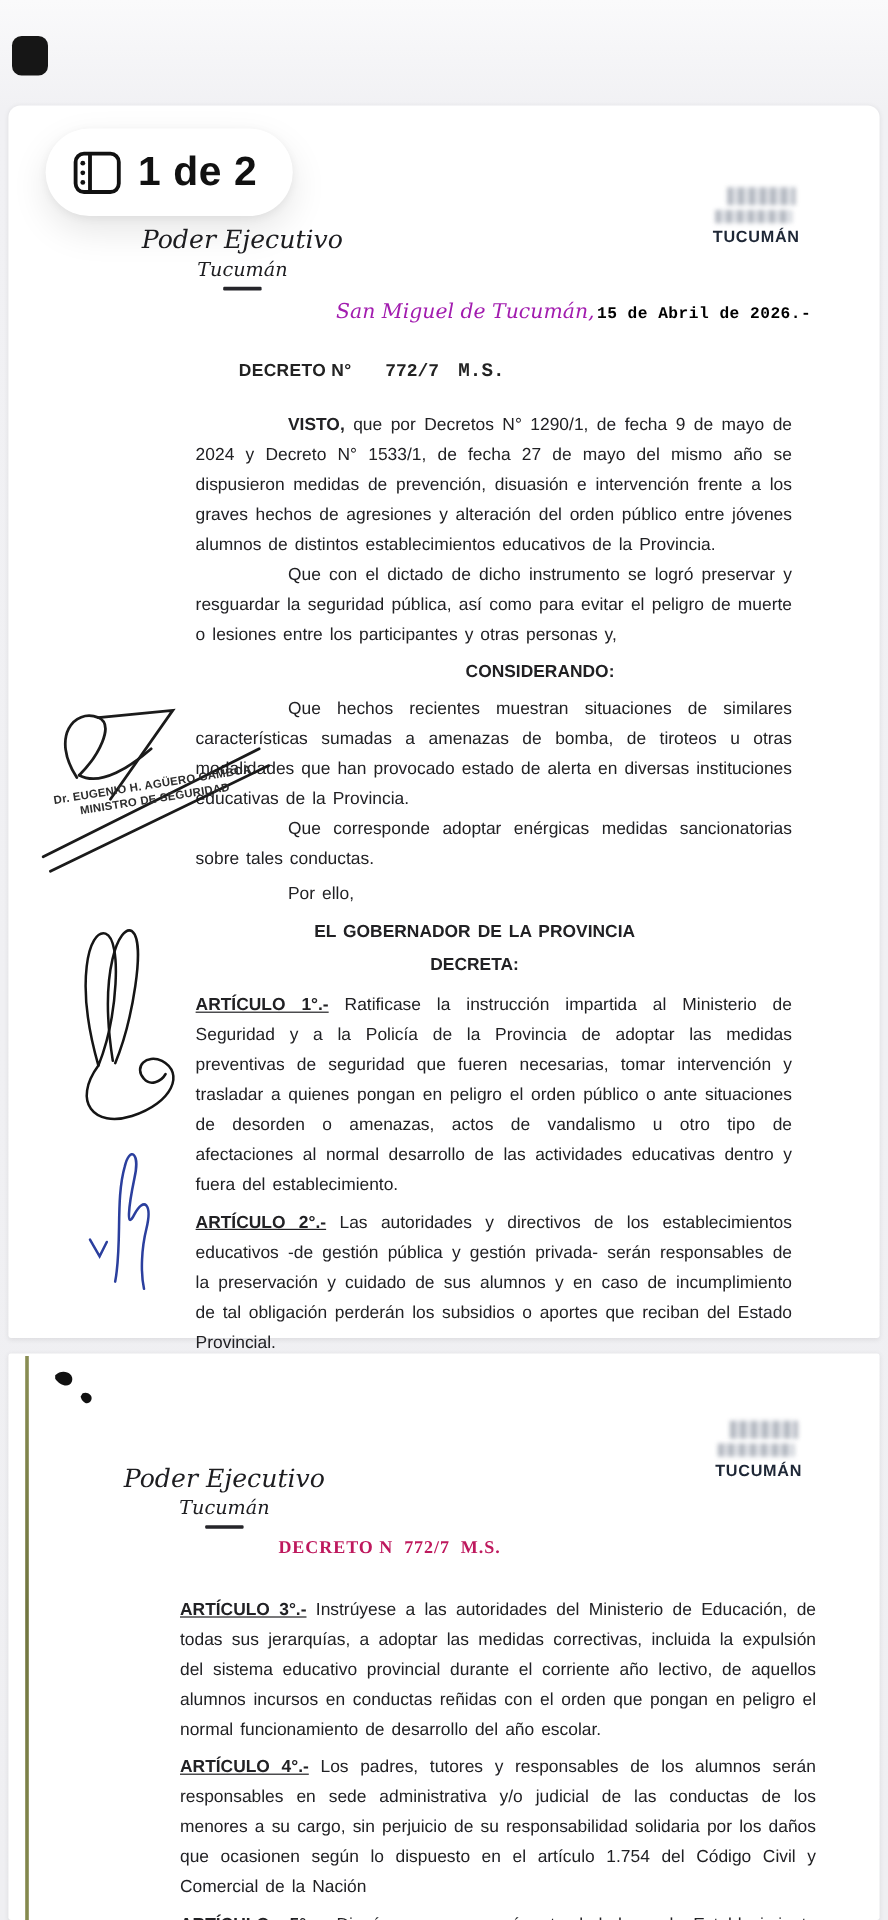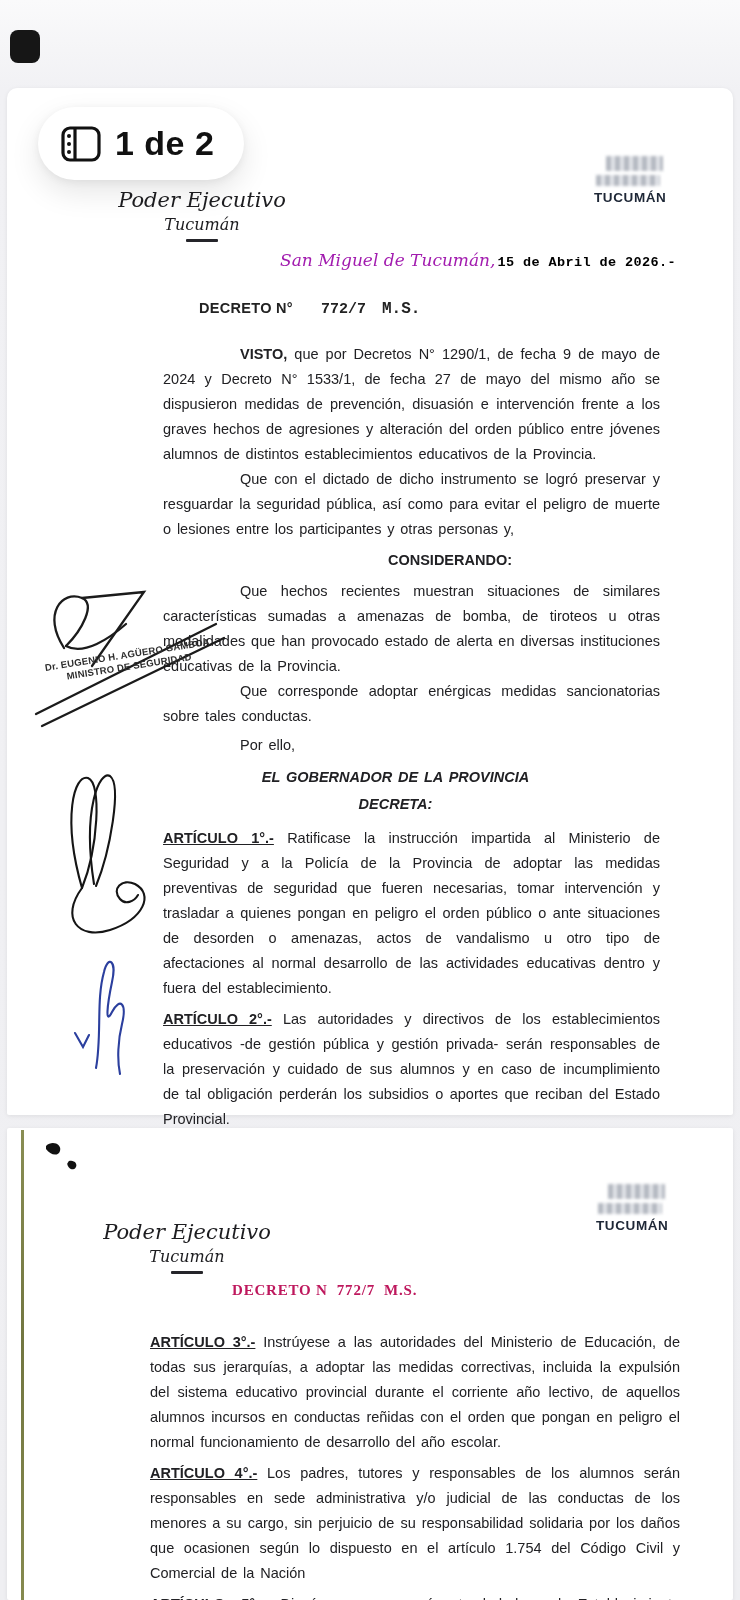--- a/index.html
+++ b/index.html
@@ -74,21 +74,21 @@
     font-family:Liberation Serif, serif; font-size:15px; font-weight:700; letter-spacing:.8px; color:#be185d;
   }
 
   
   .col { position:absolute; font-size:14.5px; line-height:25px; text-align:justify; color:#212124; word-spacing:1.8px; }
   .col-1 { left:163px; top:342px; width:497px; }
   .col-2 { left:150px; top:1330px; width:530px; }
   .ind { text-indent:77px; }
   .cons { margin:6px 0 6px 77px; font-weight:700; text-align:center; }
   .porello { margin:4px 0 0 77px; text-align:left; }
-  .center-h { text-align:center; font-weight:700; margin-top:6px; margin-right:32px; line-height:27px;font-style:italic; }
+  .center-h { text-align:center; font-weight:700; margin-top:6px; margin-right:32px; line-height:27px; }
   .art { margin-top:8px; }
   .art-2col { margin-top:6px; }
   .lead { font-weight:700; text-decoration:underline; }
   .lead-plain { font-weight:700; }
 
   
   .stamp {
     position:absolute; left:44px; top:662px; z-index:3;
     transform:rotate(-9deg); transform-origin:left top;
     font-size:9.5px; font-weight:700; line-height:11.5px; letter-spacing:.2px;

